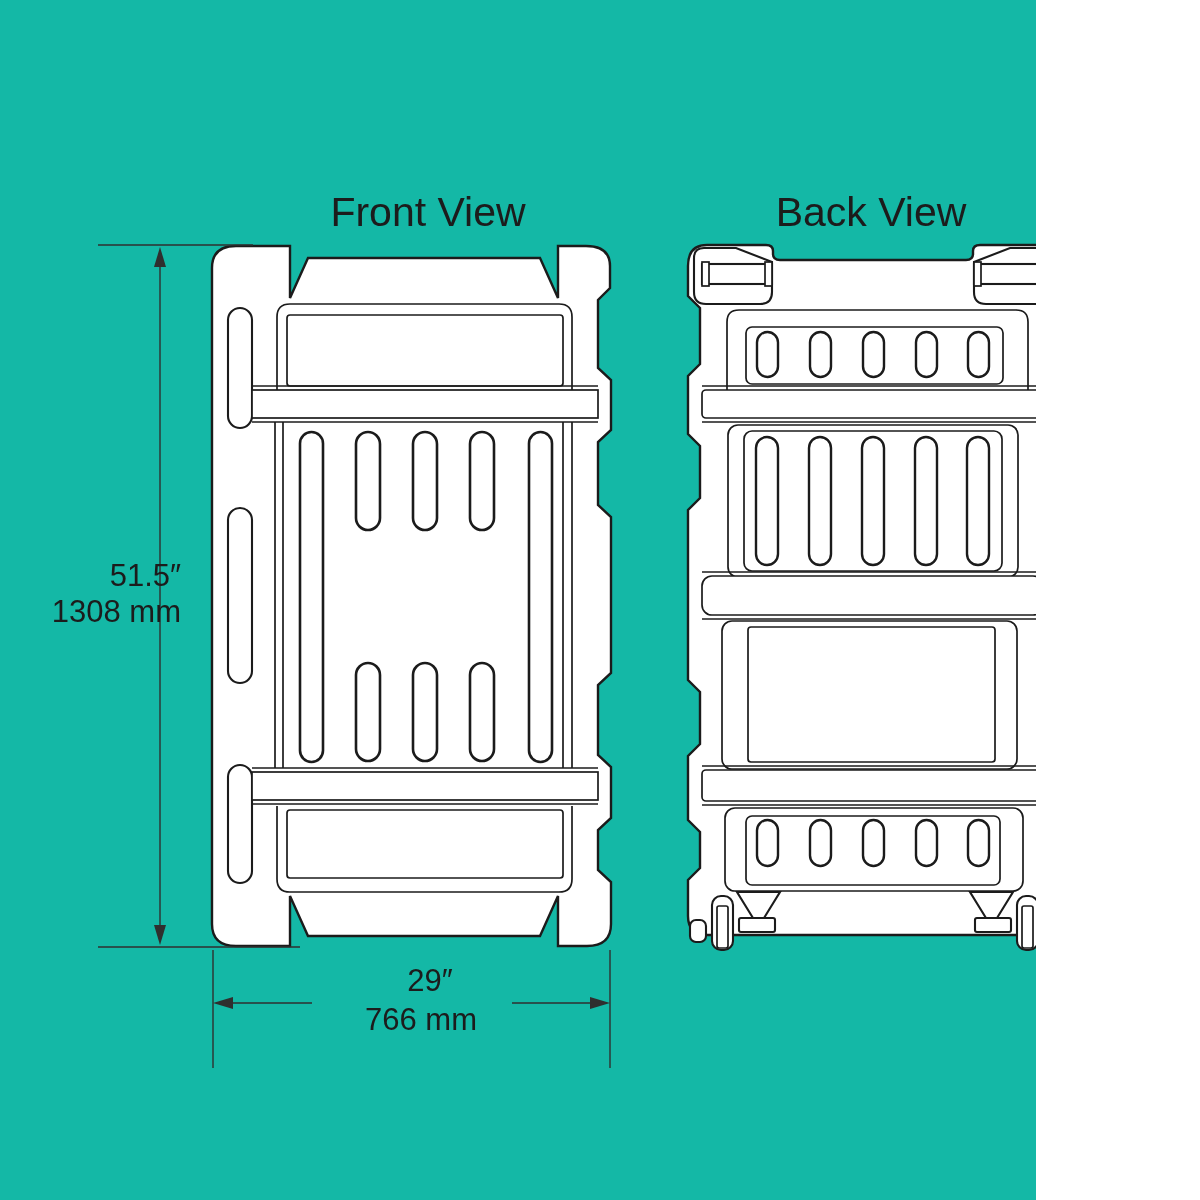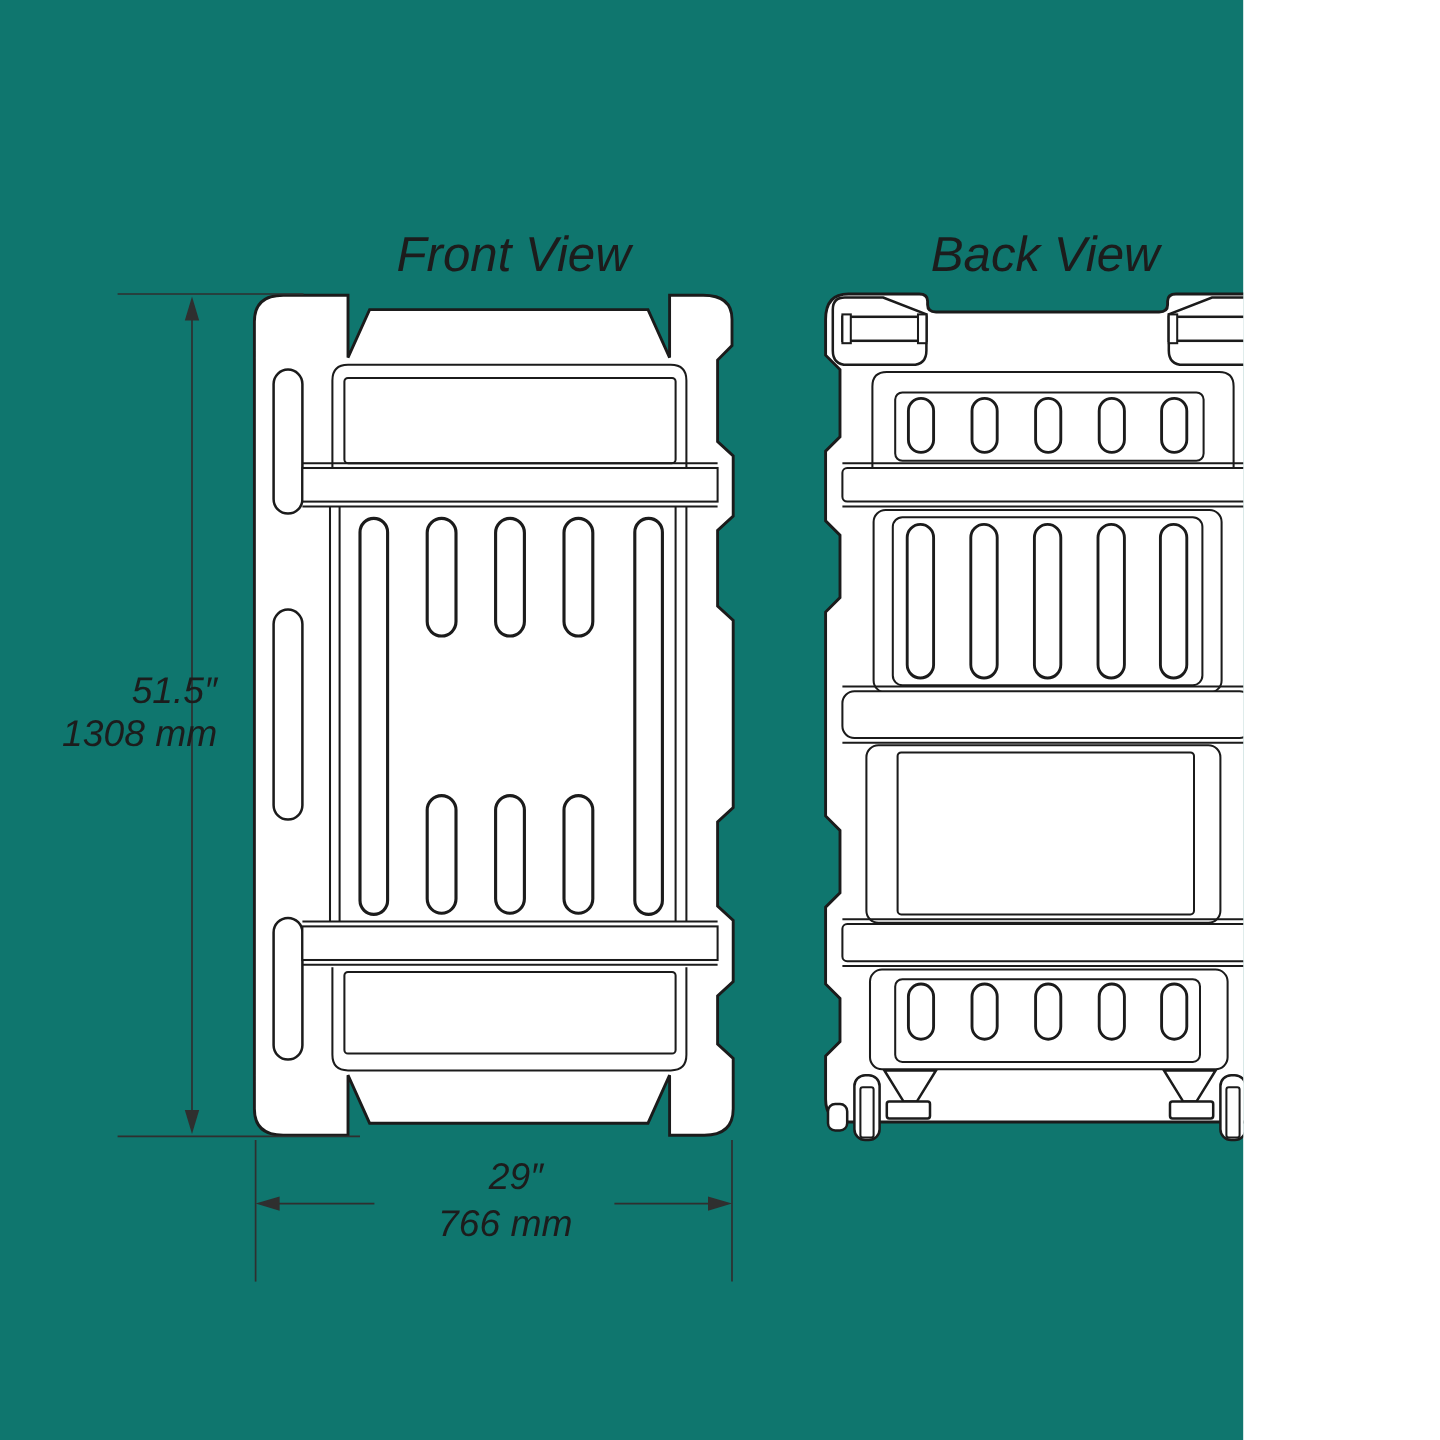--- a/index.html
+++ b/index.html
@@ -1,23 +1,22 @@
 <!DOCTYPE html>
 <html><head>
 <meta charset="utf-8">
 <style>
   html, body { margin: 0; padding: 0; background: #ffffff; }
   .canvas {
     position: relative;
     width: 1036px;
     height: 1200px;
-    background: #0f766e;
+    background: #14b8a6;
     font-family: "Liberation Sans", sans-serif;
     overflow: hidden;
-    font-style: italic;
   }
   svg { display: block; }
   .view-title {
     font-family: "Liberation Sans", sans-serif;
     font-size: 41px;
     fill: #1c1c1c;
   }
   .dim-label {
     font-family: "Liberation Sans", sans-serif;
     font-size: 31px;

